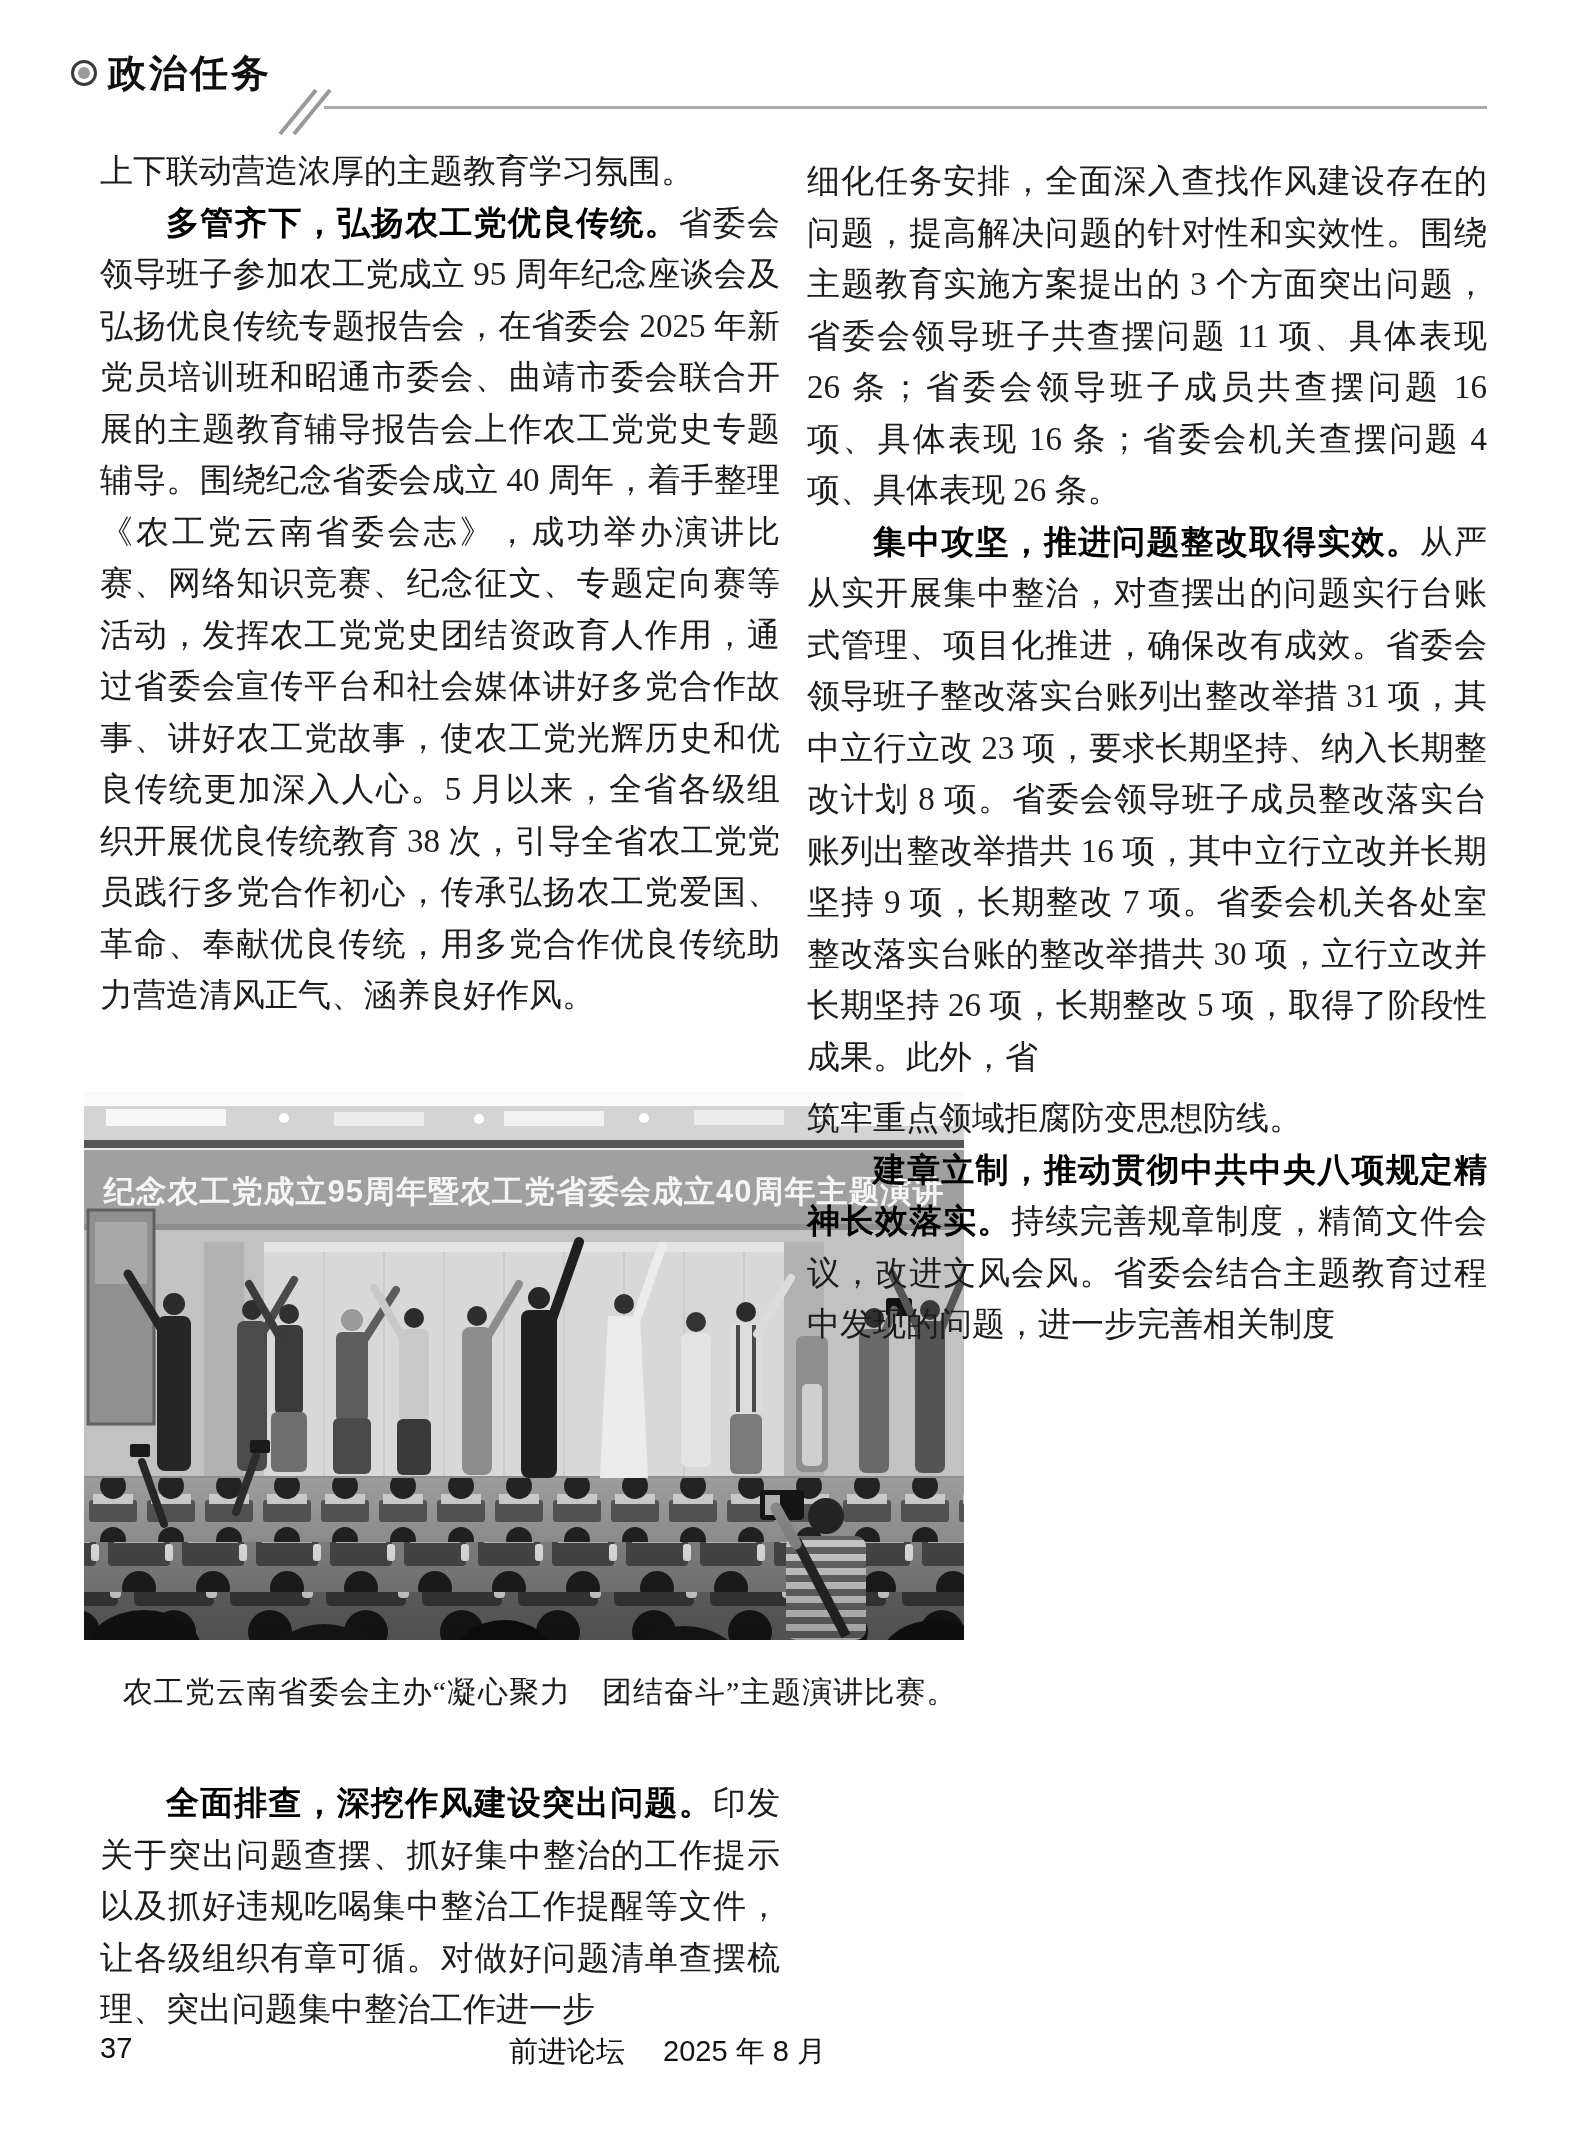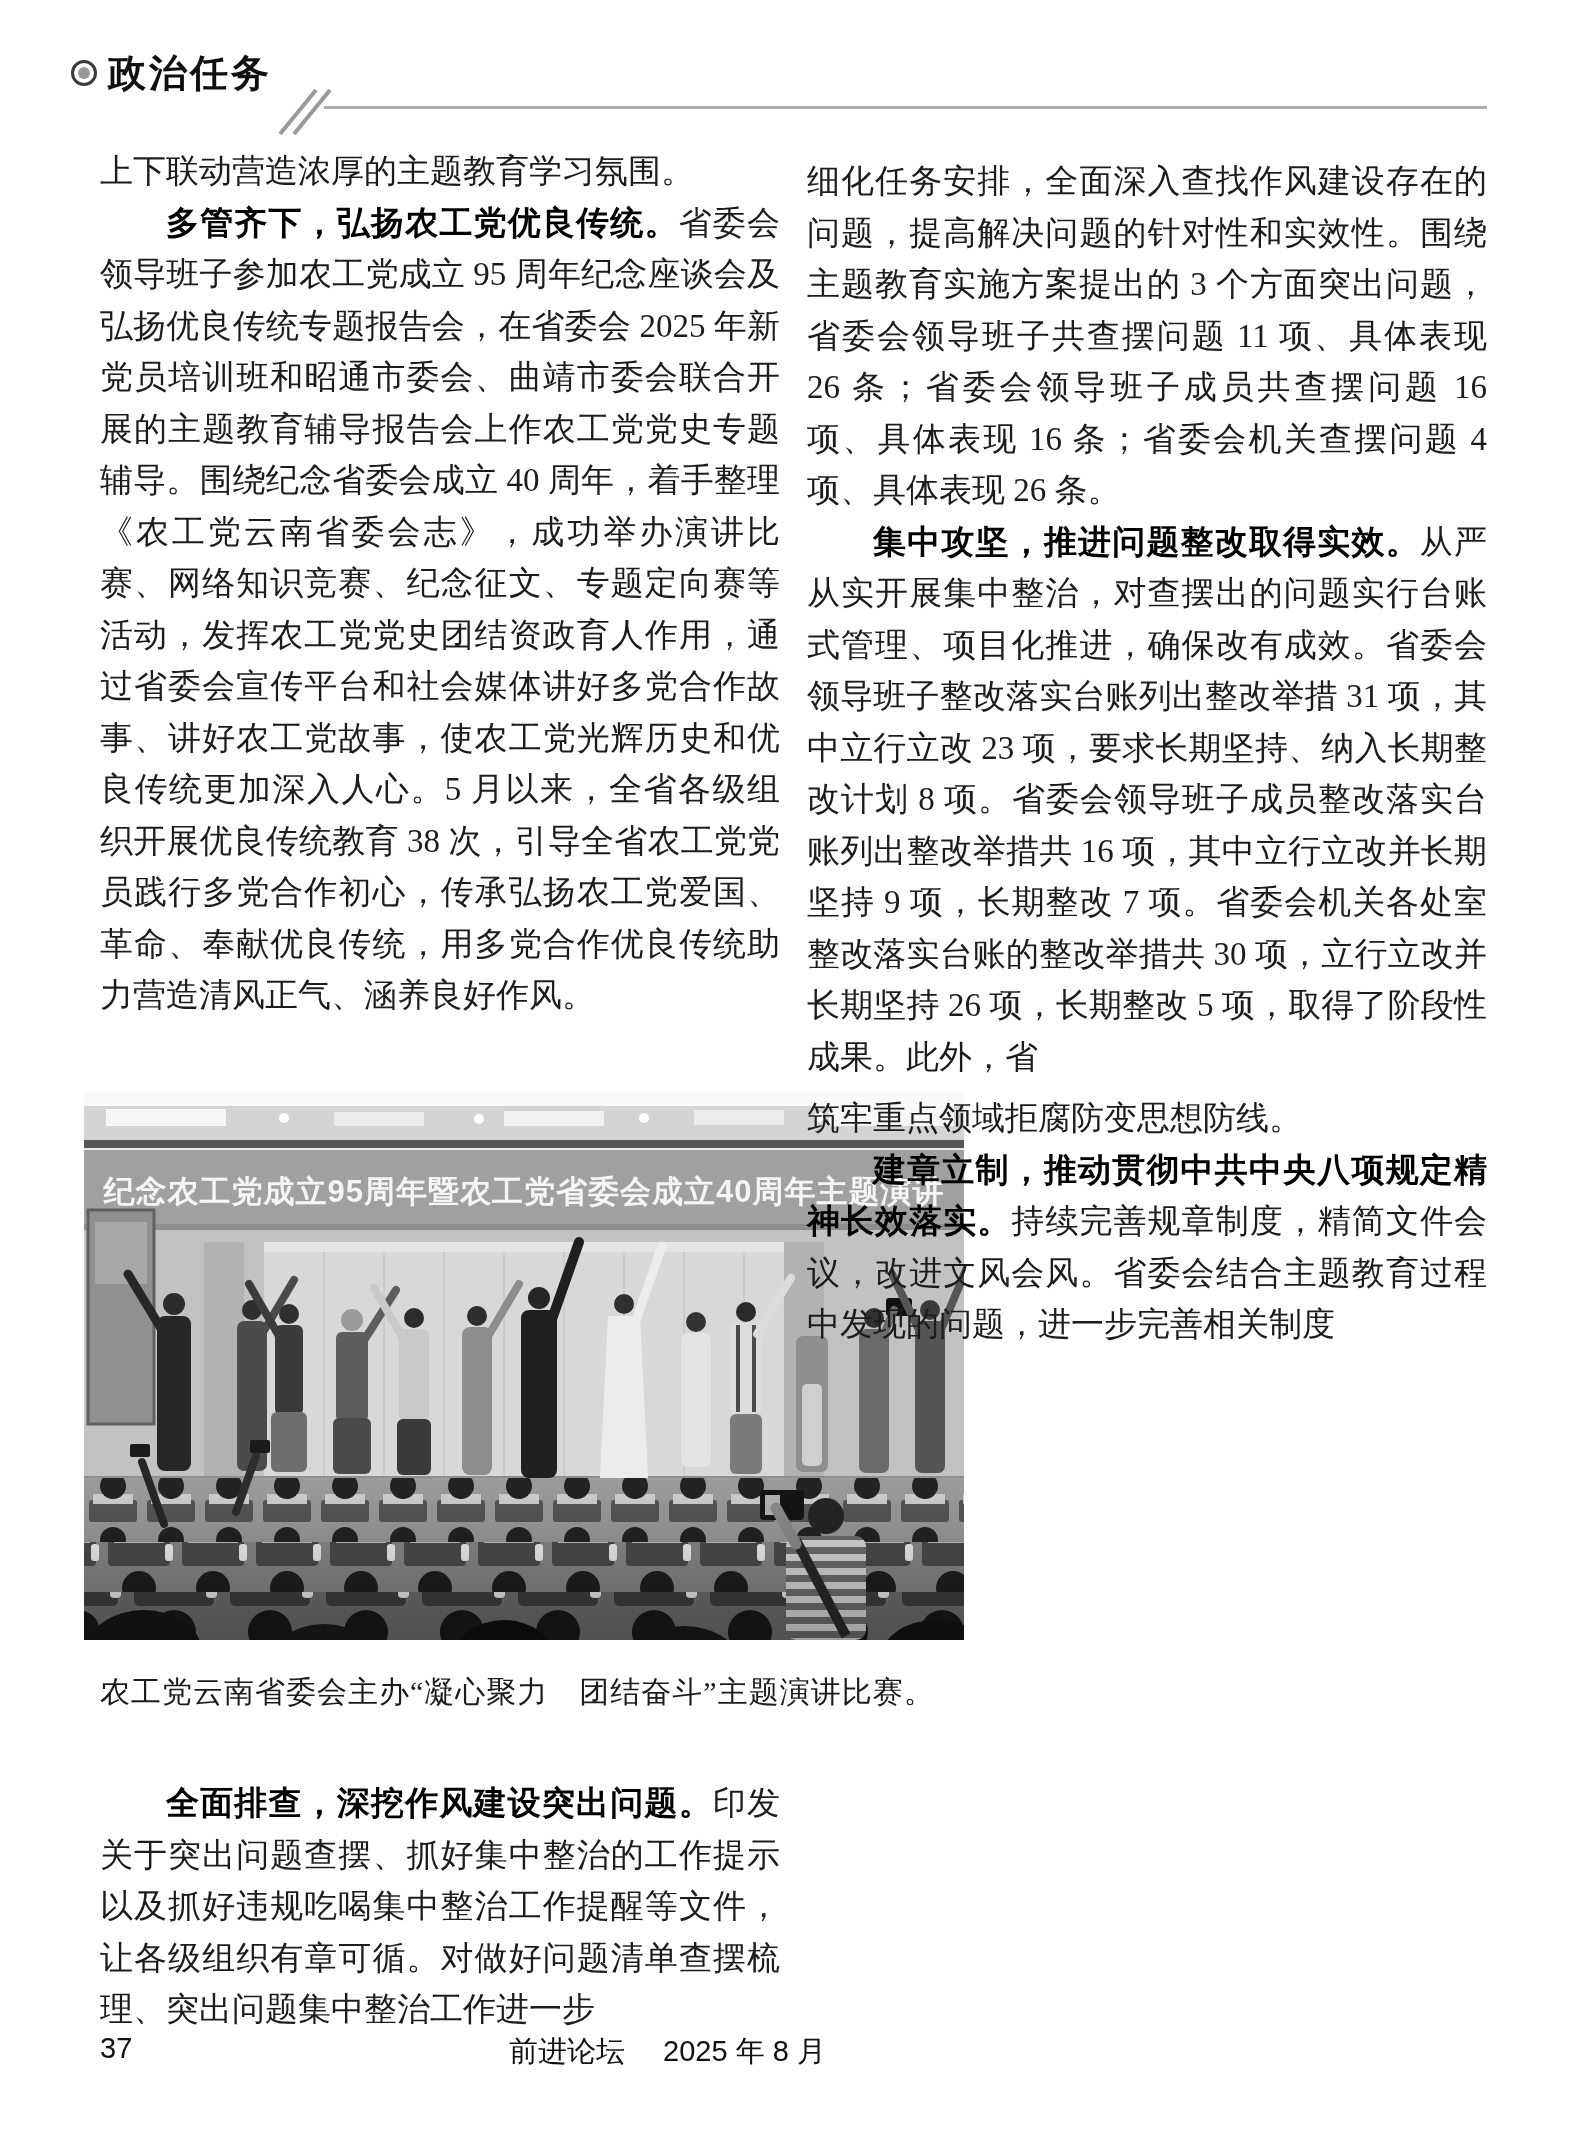--- a/index.html
+++ b/index.html
@@ -33,21 +33,21 @@
   .lead{font-weight:700;color:#000;}
   #left1{position:absolute;left:100px;top:146px;width:680px;}
   #right1{position:absolute;left:807px;top:156px;width:680px;}
   #rightRest{position:absolute;left:807px;top:1093px;width:680px;}
   #rightRest .narrow{margin-left:208px;width:470px;}
   #left2{position:absolute;left:100px;top:1742px;width:680px;margin-top:36px;}
   
   #photo{position:absolute;left:84px;top:1092px;width:880px;height:548px;margin:0;}
   #photo svg{display:block;}
   #caption{
-    position:absolute;left:100px;top:1672px;width:880px;text-align:left;
+    position:absolute;left:100px;top:1672px;width:880px;text-align:center;
     font-size:30px;color:#1b1b1b;letter-spacing:1px;
   }
   
   .page-number{
     position:absolute;left:100px;top:2032px;
     font-family:"Liberation Sans","DejaVu Sans",sans-serif;font-size:29px;color:#111;
   }
   .footer-center{
     position:absolute;left:0;top:2032px;width:1335px;text-align:center;
     font-family:"Liberation Sans","DejaVu Sans",sans-serif;font-size:29px;color:#111;

